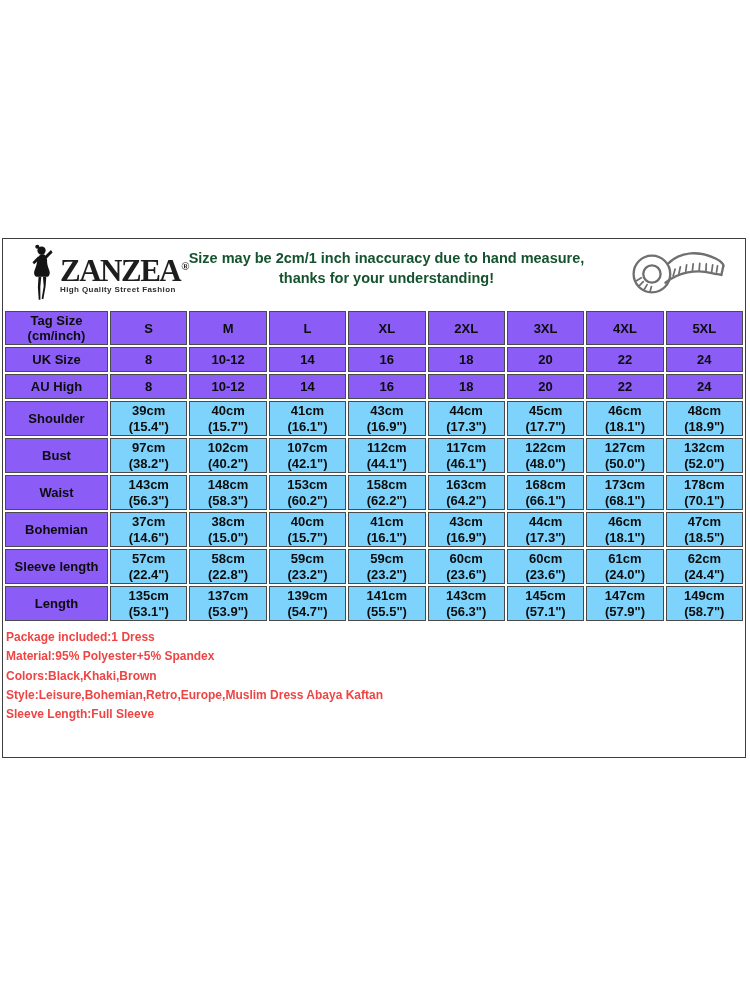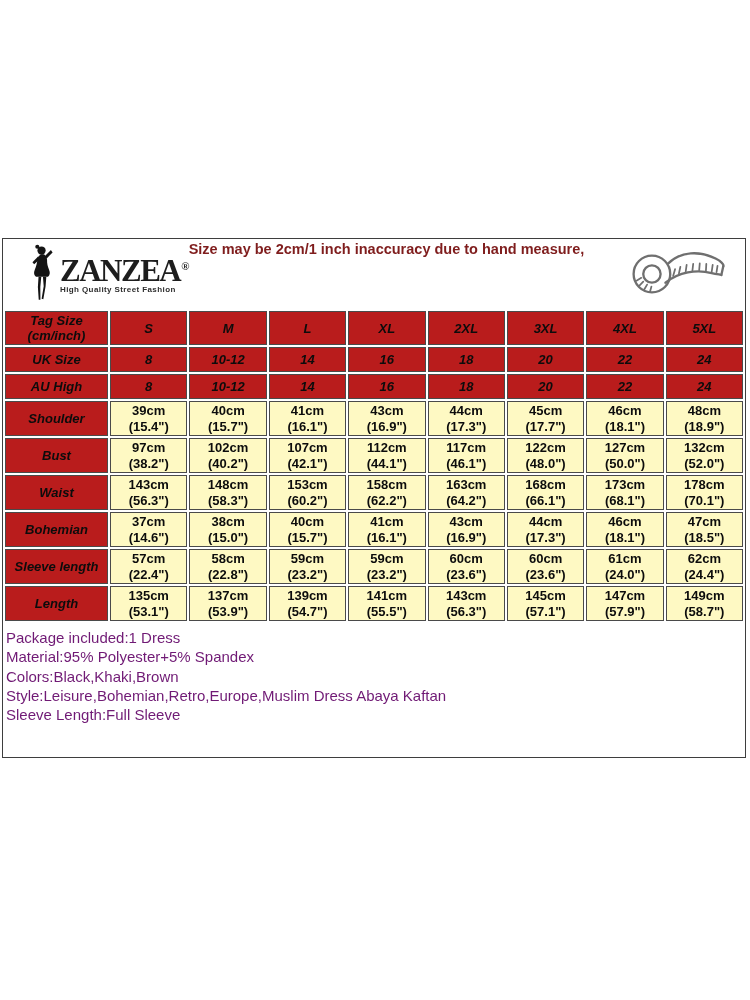--- a/index.html
+++ b/index.html
@@ -17,40 +17,40 @@
   .logo{position:absolute;left:24px;top:4px;display:flex;align-items:flex-start;}
   .figure-icon{flex:0 0 auto;}
   .logo-text{margin-left:3px;margin-top:9px;}
   .brand-line{
     font-family:"Liberation Serif",serif;font-weight:700;font-size:31px;
     letter-spacing:-1.5px;color:#1d1d1d;line-height:28px;white-space:nowrap;
   }
   .brand-line sup{font-size:11px;letter-spacing:0;margin-left:1px;}
   .tagline{font-size:8px;font-weight:700;color:#2d2d2d;letter-spacing:0.4px;margin-top:0;}
   .notice{
-    position:absolute;left:170px;right:145px;top:1px;text-align:center;
-    font-weight:700;font-size:14.5px;line-height:19.5px;color:#7f1d1d;
+    position:absolute;left:170px;right:145px;top:10px;text-align:center;
+    font-weight:700;font-size:14.5px;line-height:19.5px;color:#14532d;
   }
   .tape-icon{position:absolute;right:14px;top:4px;}
   
   table.size{
     width:100%;border-collapse:separate;border-spacing:2px;table-layout:fixed;
   }
   table.size td{
     border:1px solid #4a4a4a;text-align:center;vertical-align:middle;
     font-weight:700;font-size:13px;color:#0c0c0c;padding:0;overflow:hidden;
   }
-  td.gray{background:#b91c1c;font-style:italic;}
-  td.white{background:#fef9c3;}
+  td.gray{background:#8b5cf6;}
+  td.white{background:#7dd3fc;}
   tr.hdr td{height:23px;}
   tr.hdr-first td{height:32px;line-height:15px;}
   tr.meas td{height:33px;line-height:16px;}
   
   .details{
-    padding:5px 4px 0 3px;font-weight:400;font-size:15px;line-height:19.3px;color:#701a75;
+    padding:5px 4px 0 3px;font-weight:700;font-size:12px;line-height:19.3px;color:#ef4444;
   }
 </style>
 </head>
 <body>
 
 <div class="sheet">
 
   <div class="brand-band">
     <div class="logo">
       <svg class="figure-icon" width="30" height="60" viewBox="0 0 32 62" fill="#141414" xmlns="http://www.w3.org/2000/svg">
@@ -63,20 +63,21 @@
         <path d="M17 35 L17.8 45 L15.6 58.5 L17.4 59 L19.8 45.5 L20.6 35 Z"></path>
       </svg>
       <div class="logo-text">
         <div class="brand-line"><span>ZANZEA</span><sup>®</sup></div>
         <div class="tagline">High Quality Street Fashion</div>
       </div>
     </div>
 
     <div class="notice">
       <div>Size may be 2cm/1 inch inaccuracy due to hand measure,</div>
+      <div>thanks for your understanding!</div>
     </div>
 
     <svg class="tape-icon" width="108" height="62" viewBox="0 0 112 64" fill="none" stroke="#6f6f6f" stroke-width="2.4" stroke-linecap="round" xmlns="http://www.w3.org/2000/svg">
       <circle cx="30" cy="32" r="19"></circle>
       <circle cx="30" cy="32" r="9"></circle>
       <path d="M47 21 C60 8 80 8 96 16 C101 18.5 105 22 104 24"></path>
       <path d="M44 41 C58 30 76 27 92 31 C98 32.5 101.5 32.5 102 33"></path>
       <path d="M104 24 L102 33"></path>
       <g stroke-width="1.8">
         <path d="M52 34 L54 27"></path>

